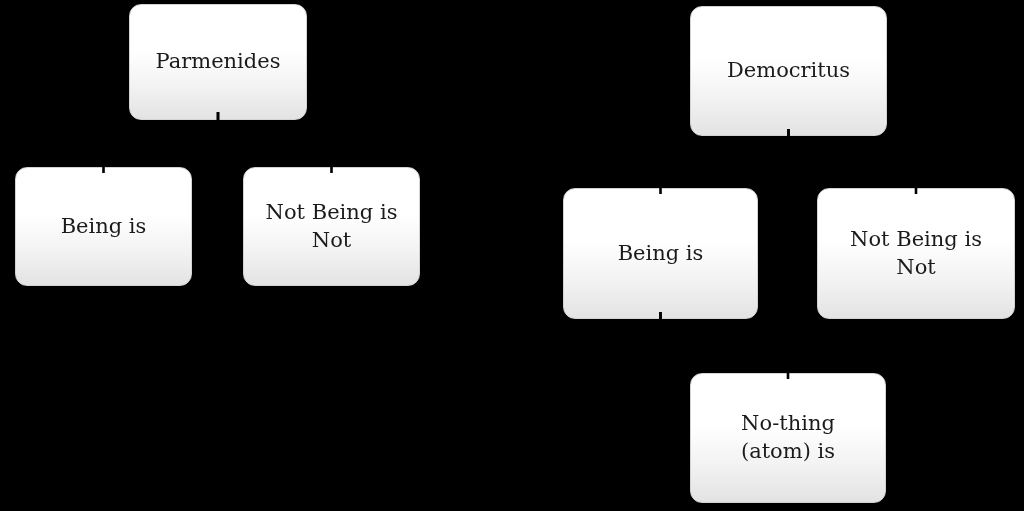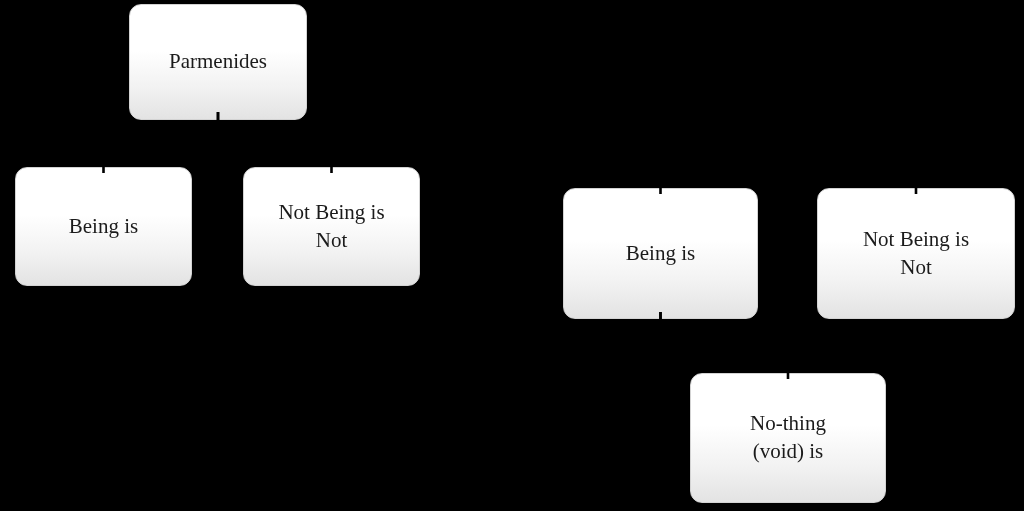--- a/index.html
+++ b/index.html
@@ -25,21 +25,20 @@
     border: 1px solid var(--border, #d3d3d3);
     background: linear-gradient(180deg,
       var(--fill-top, #ffffff) 0%,
       var(--fill-top, #ffffff) 40%,
       #f2f2f2 72%,
       var(--fill-bottom, #e3e3e3) 100%);
     color: var(--text, #1b1b1b);
     font-size: 21px;
     line-height: 1.32;
     padding: 0 4px;
-    font-family: Liberation Serif, serif;
   }
   .node-label {
     white-space: pre-line;
   }
   
   #node-parmenides      { left: 129px; top: 4px;   width: 178px; height: 116px; }
   #node-being-left      { left: 15px;  top: 167px; width: 177px; height: 119px; }
   #node-notbeing-left   { left: 243px; top: 167px; width: 177px; height: 119px; }
   
   #node-democritus      { left: 690px; top: 6px;   width: 197px; height: 130px; }
@@ -70,30 +69,33 @@
     <span class="node-label">Parmenides</span>
   </div>
   <div class="node" id="node-being-left">
     <span class="node-label">Being is</span>
   </div>
   <div class="node" id="node-notbeing-left">
     <span class="node-label">Not Being is
 Not</span>
   </div>
 
+  <div class="node" id="node-democritus">
+    <span class="node-label">Democritus</span>
+  </div>
   <div class="node" id="node-being-right">
     <span class="node-label">Being is</span>
   </div>
   <div class="node" id="node-notbeing-right">
     <span class="node-label">Not Being is
 Not</span>
   </div>
   <div class="node" id="node-nothing-void">
     <span class="node-label">No-thing
-(void) is</span>
+(atom) is</span>
   </div>
 
   <svg id="connectors" viewBox="0 0 1024 511" xmlns="http://www.w3.org/2000/svg">
     <path d="M218 112 L218 143.5 L103.5 143.5 L103.5 173"></path>
     <path d="M218 112 L218 143.5 L331.5 143.5 L331.5 173"></path>
     <path d="M788.5 129 L788.5 162 L660.5 162 L660.5 194"></path>
     <path d="M788.5 129 L788.5 162 L916 162 L916 194"></path>
     <path d="M660.5 312 L660.5 345 L532 345 L532 378"></path>
     <path d="M660.5 312 L660.5 345 L788 345 L788 379"></path>
   </svg>

